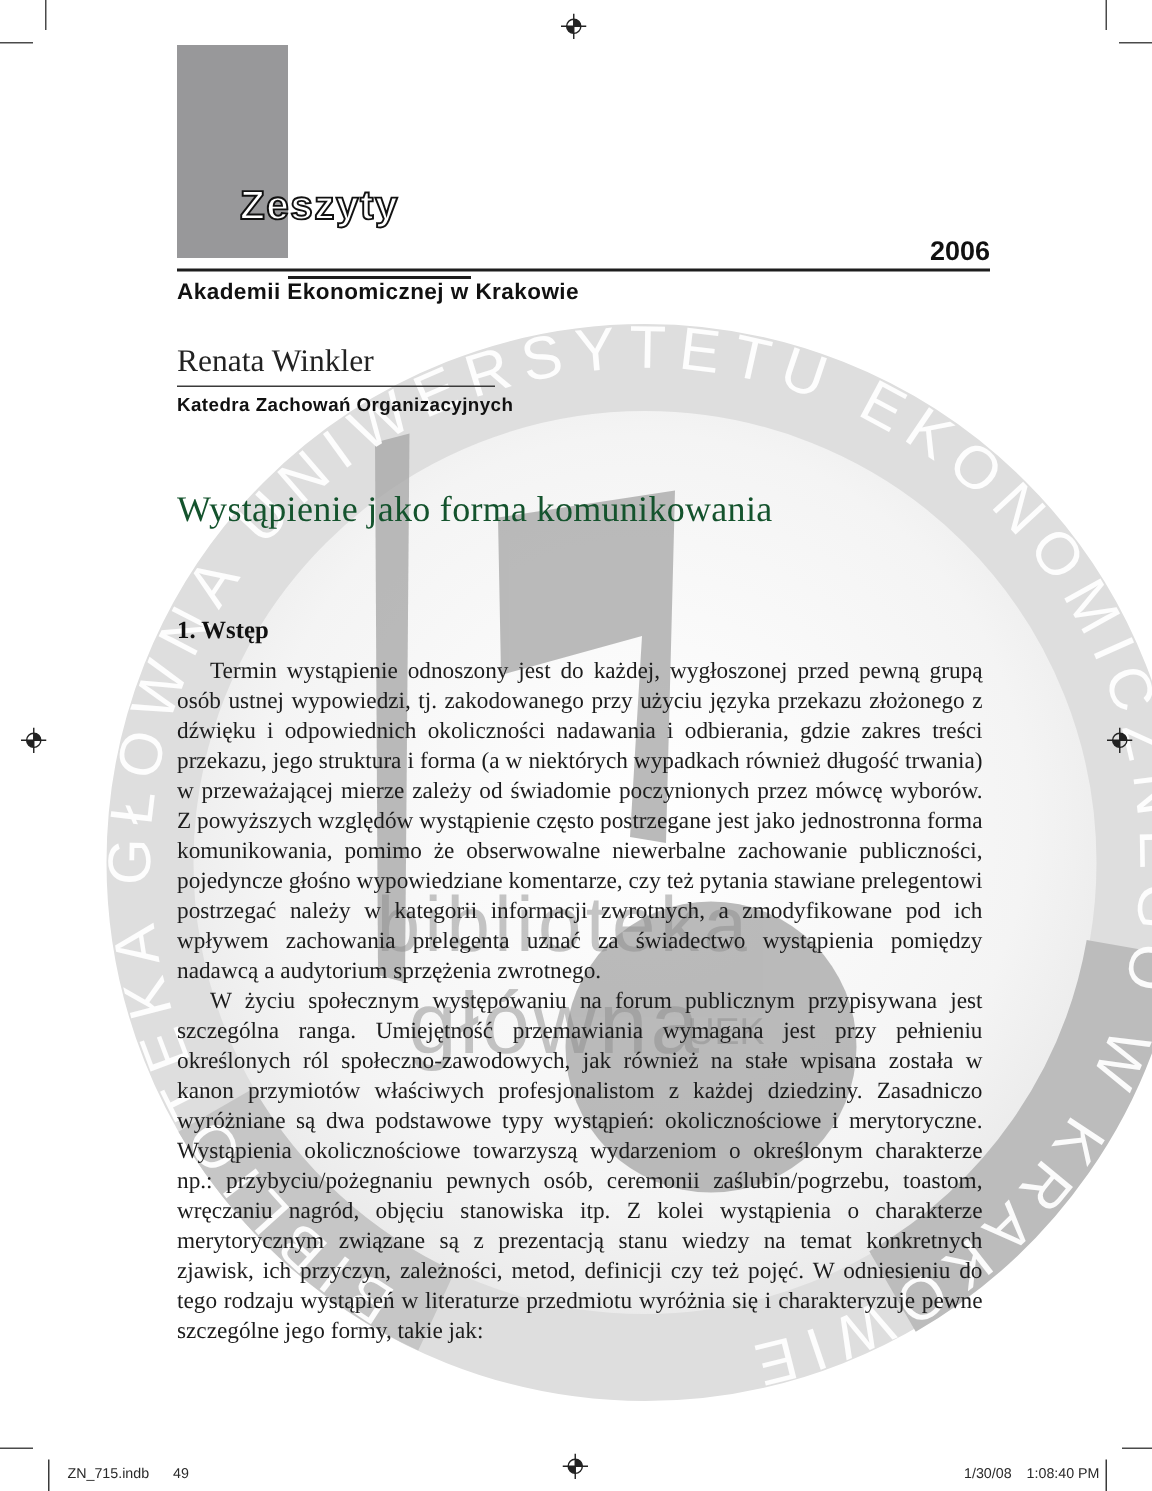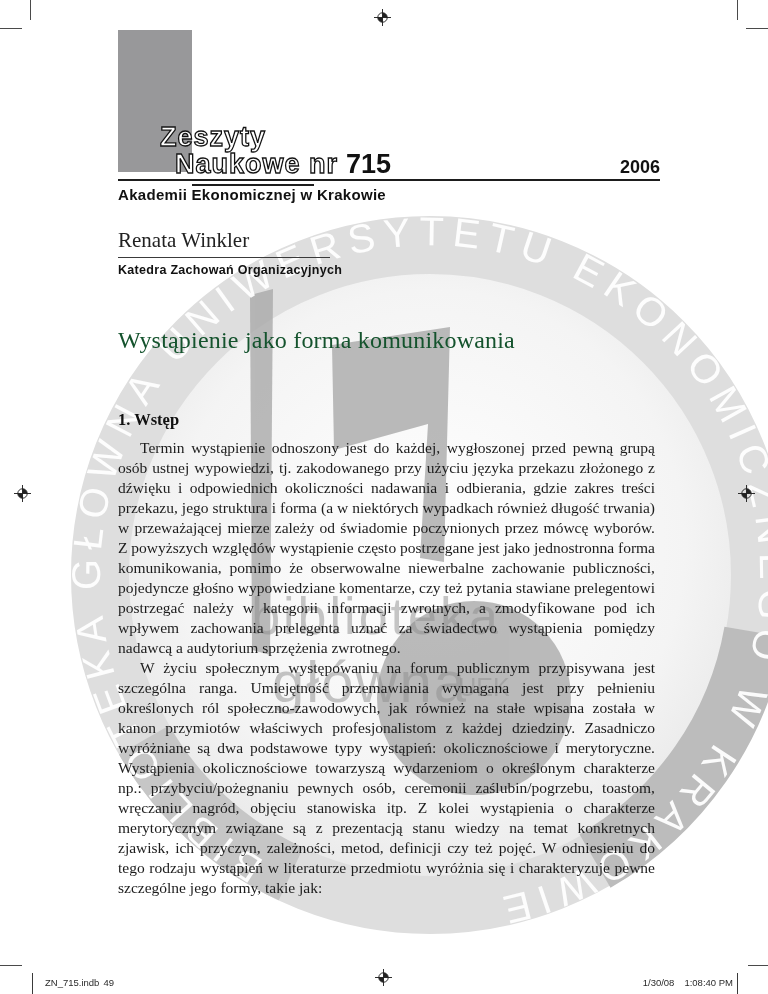--- a/index.html
+++ b/index.html
@@ -38,21 +38,21 @@
          line-height:40px;color:#14532d;letter-spacing:0.2px;}
   .section-heading{position:absolute;left:118px;top:410px;font-family:Liberation Serif, serif;
                    font-weight:bold;font-size:16.5px;color:#111;}
   .body-text{position:absolute;left:118px;top:438px;width:537px;font-size:15.5px;
              line-height:20px;text-align:justify;color:#1c1c1c;}
   .body-text p{margin:0;text-indent:22px;}
   
   .footer-tick{position:absolute;width:1px;height:21px;top:973px;background:#3a3a3a;}
   .footer-left{position:absolute;left:45px;top:977px;font-family:"Liberation Sans",sans-serif;
                font-size:9.5px;color:#2a2a2a;}
-  .footer-left .pgnum{margin-left:4px;}
+  .footer-left .pgnum{margin-left:16px;}
   .footer-right{position:absolute;left:530px;top:977px;width:203px;text-align:right;
                 font-family:"Liberation Sans",sans-serif;font-size:9.5px;color:#2a2a2a;}
   .footer-right .time{margin-left:10px;}
 </style>
 </head>
 <body>
 
 <div class="page">
 
   <svg class="watermark" width="768" height="994" viewBox="0 0 768 994" aria-hidden="true">
@@ -122,21 +122,20 @@
       <path d="M9,4 A5,5 0 0 1 14,9 L9,9 Z" fill="#222"></path>
       <path d="M9,14 A5,5 0 0 1 4,9 L9,9 Z" fill="#222"></path>
     </svg>
 
   <div class="content">
 
     <div class="gray-block"></div>
 
     <div class="series">
       <div class="line1">Zeszyty</div>
-      <div class="line2"><span>Naukowe nr</span><span class="issue-no">715</span></div>
     </div>
 
     <div class="year">2006</div>
     <div class="rule-main"></div>
     <div class="rule-sub"></div>
     <div class="institution">Akademii Ekonomicznej w Krakowie</div>
 
     <div class="author-name">Renata Winkler</div>
     <div class="author-rule"></div>
     <div class="department">Katedra Zachowań Organizacyjnych</div>

